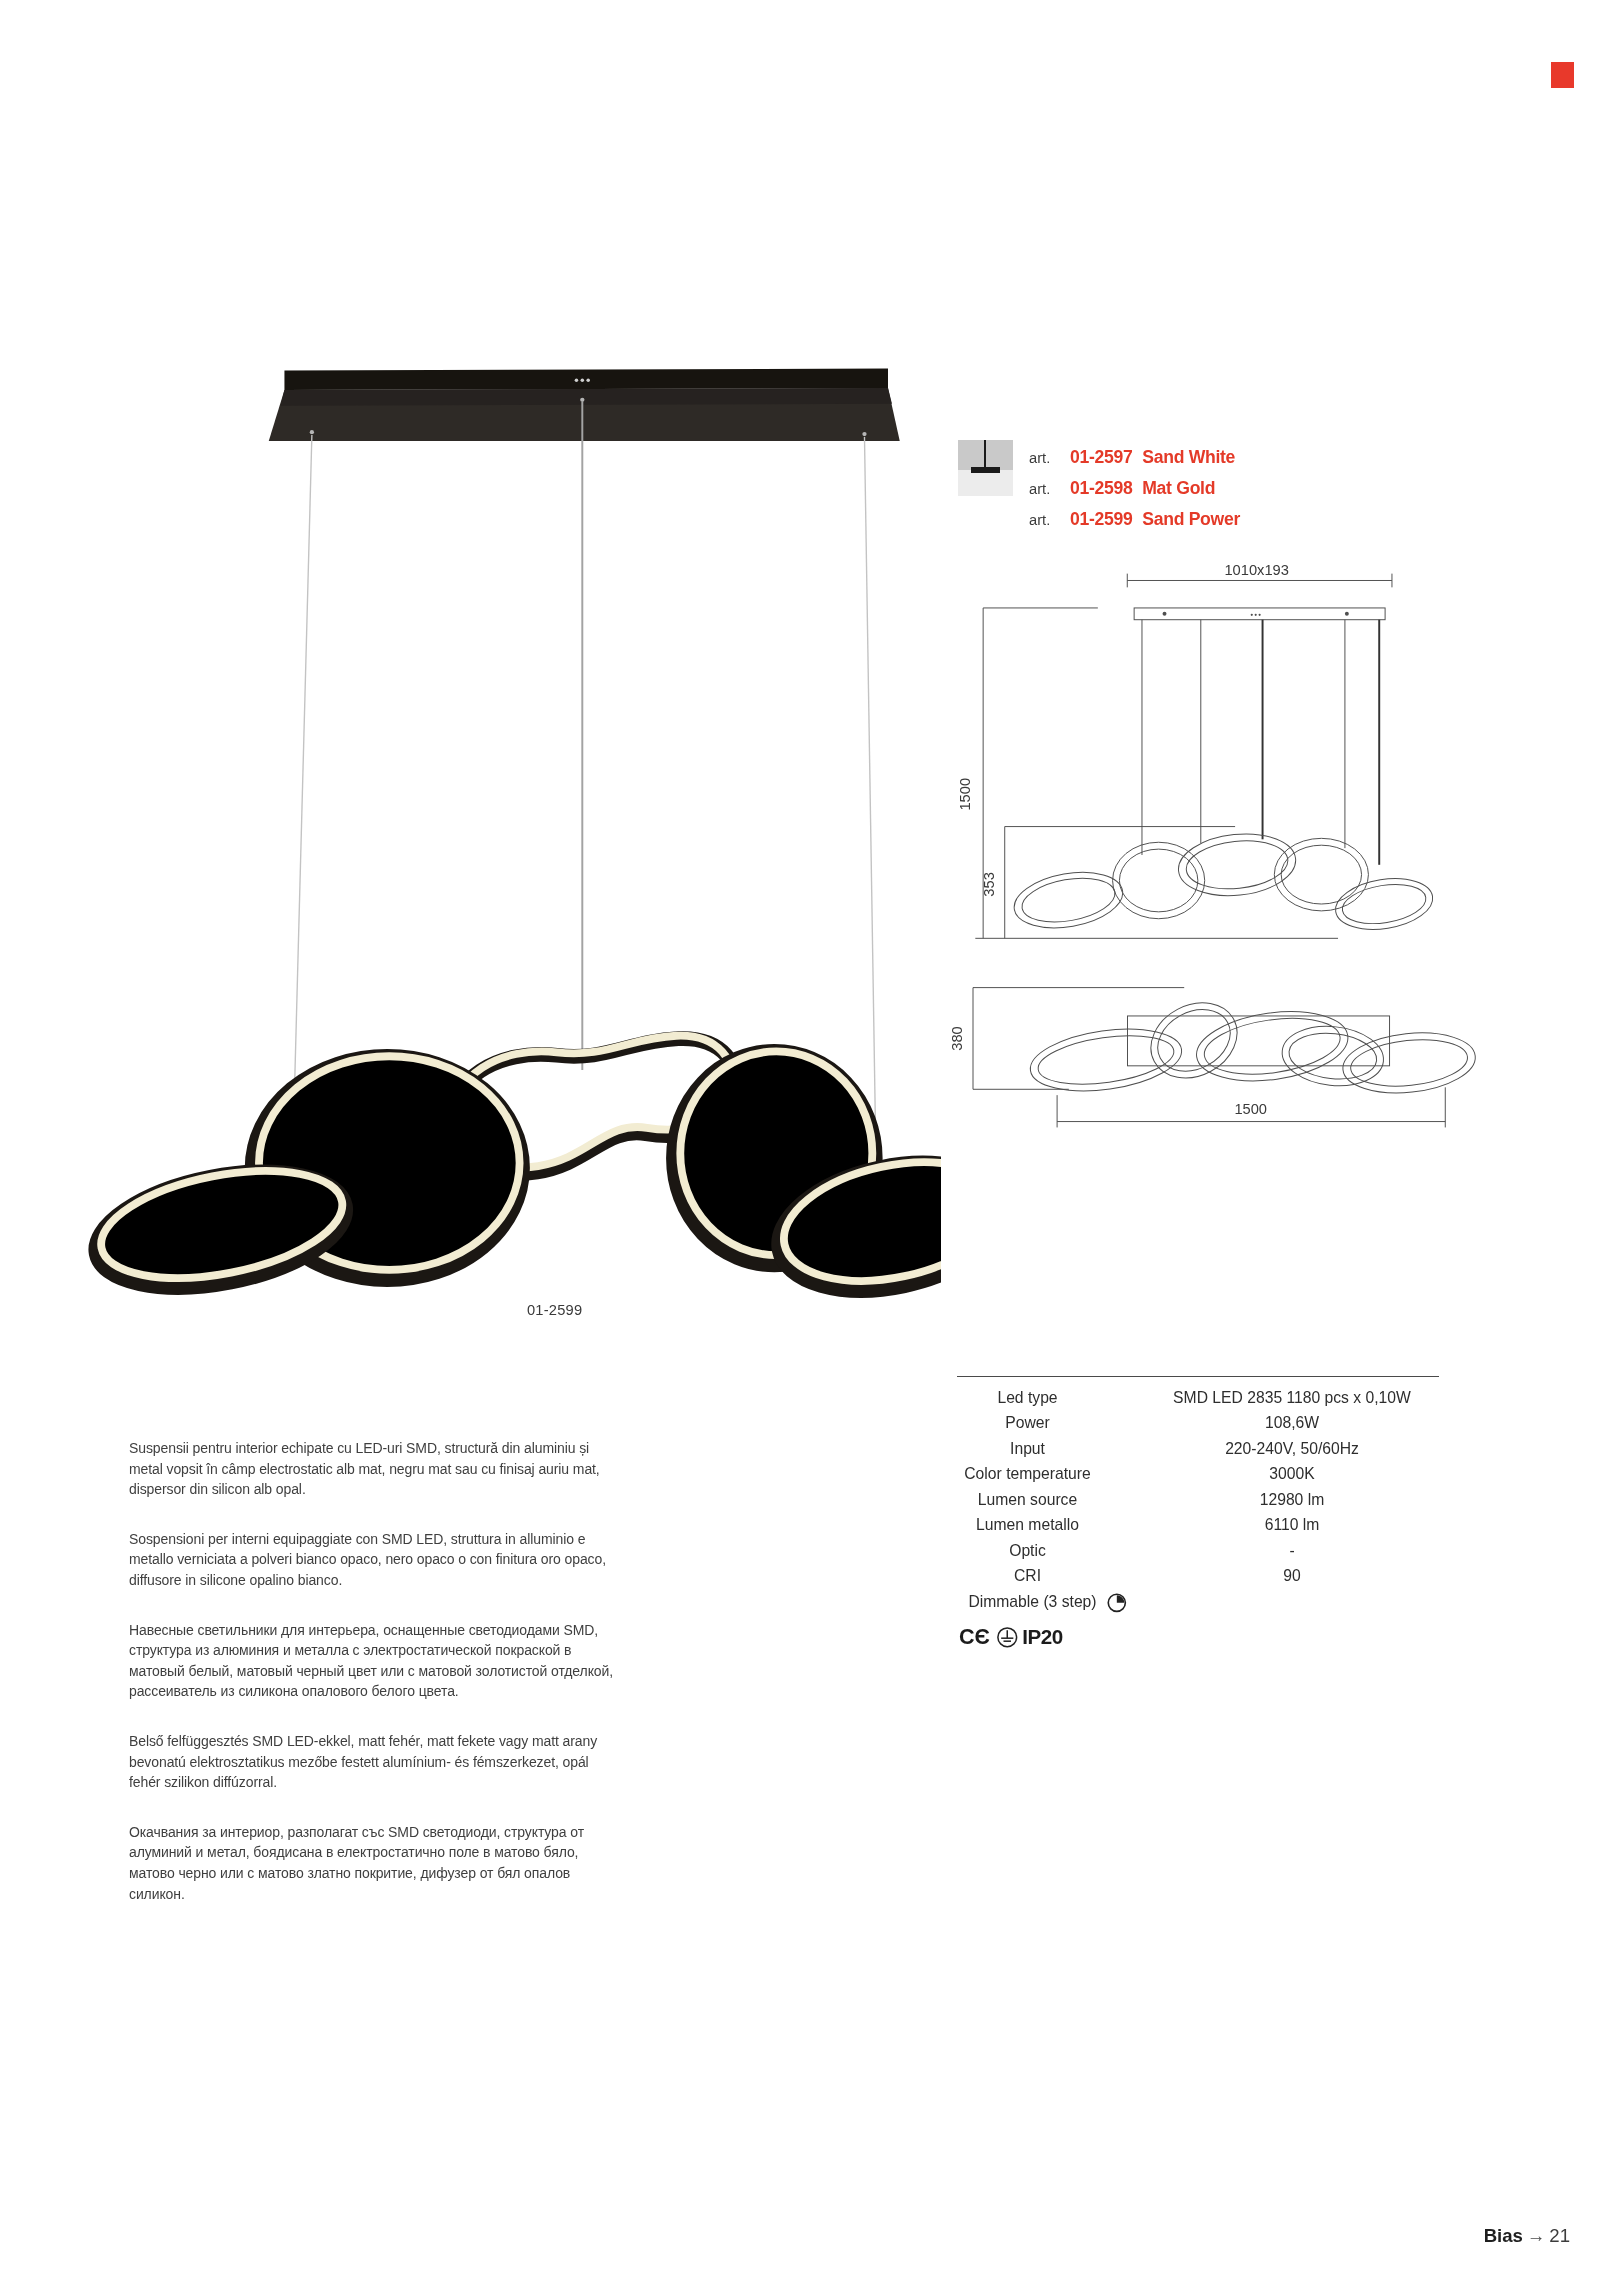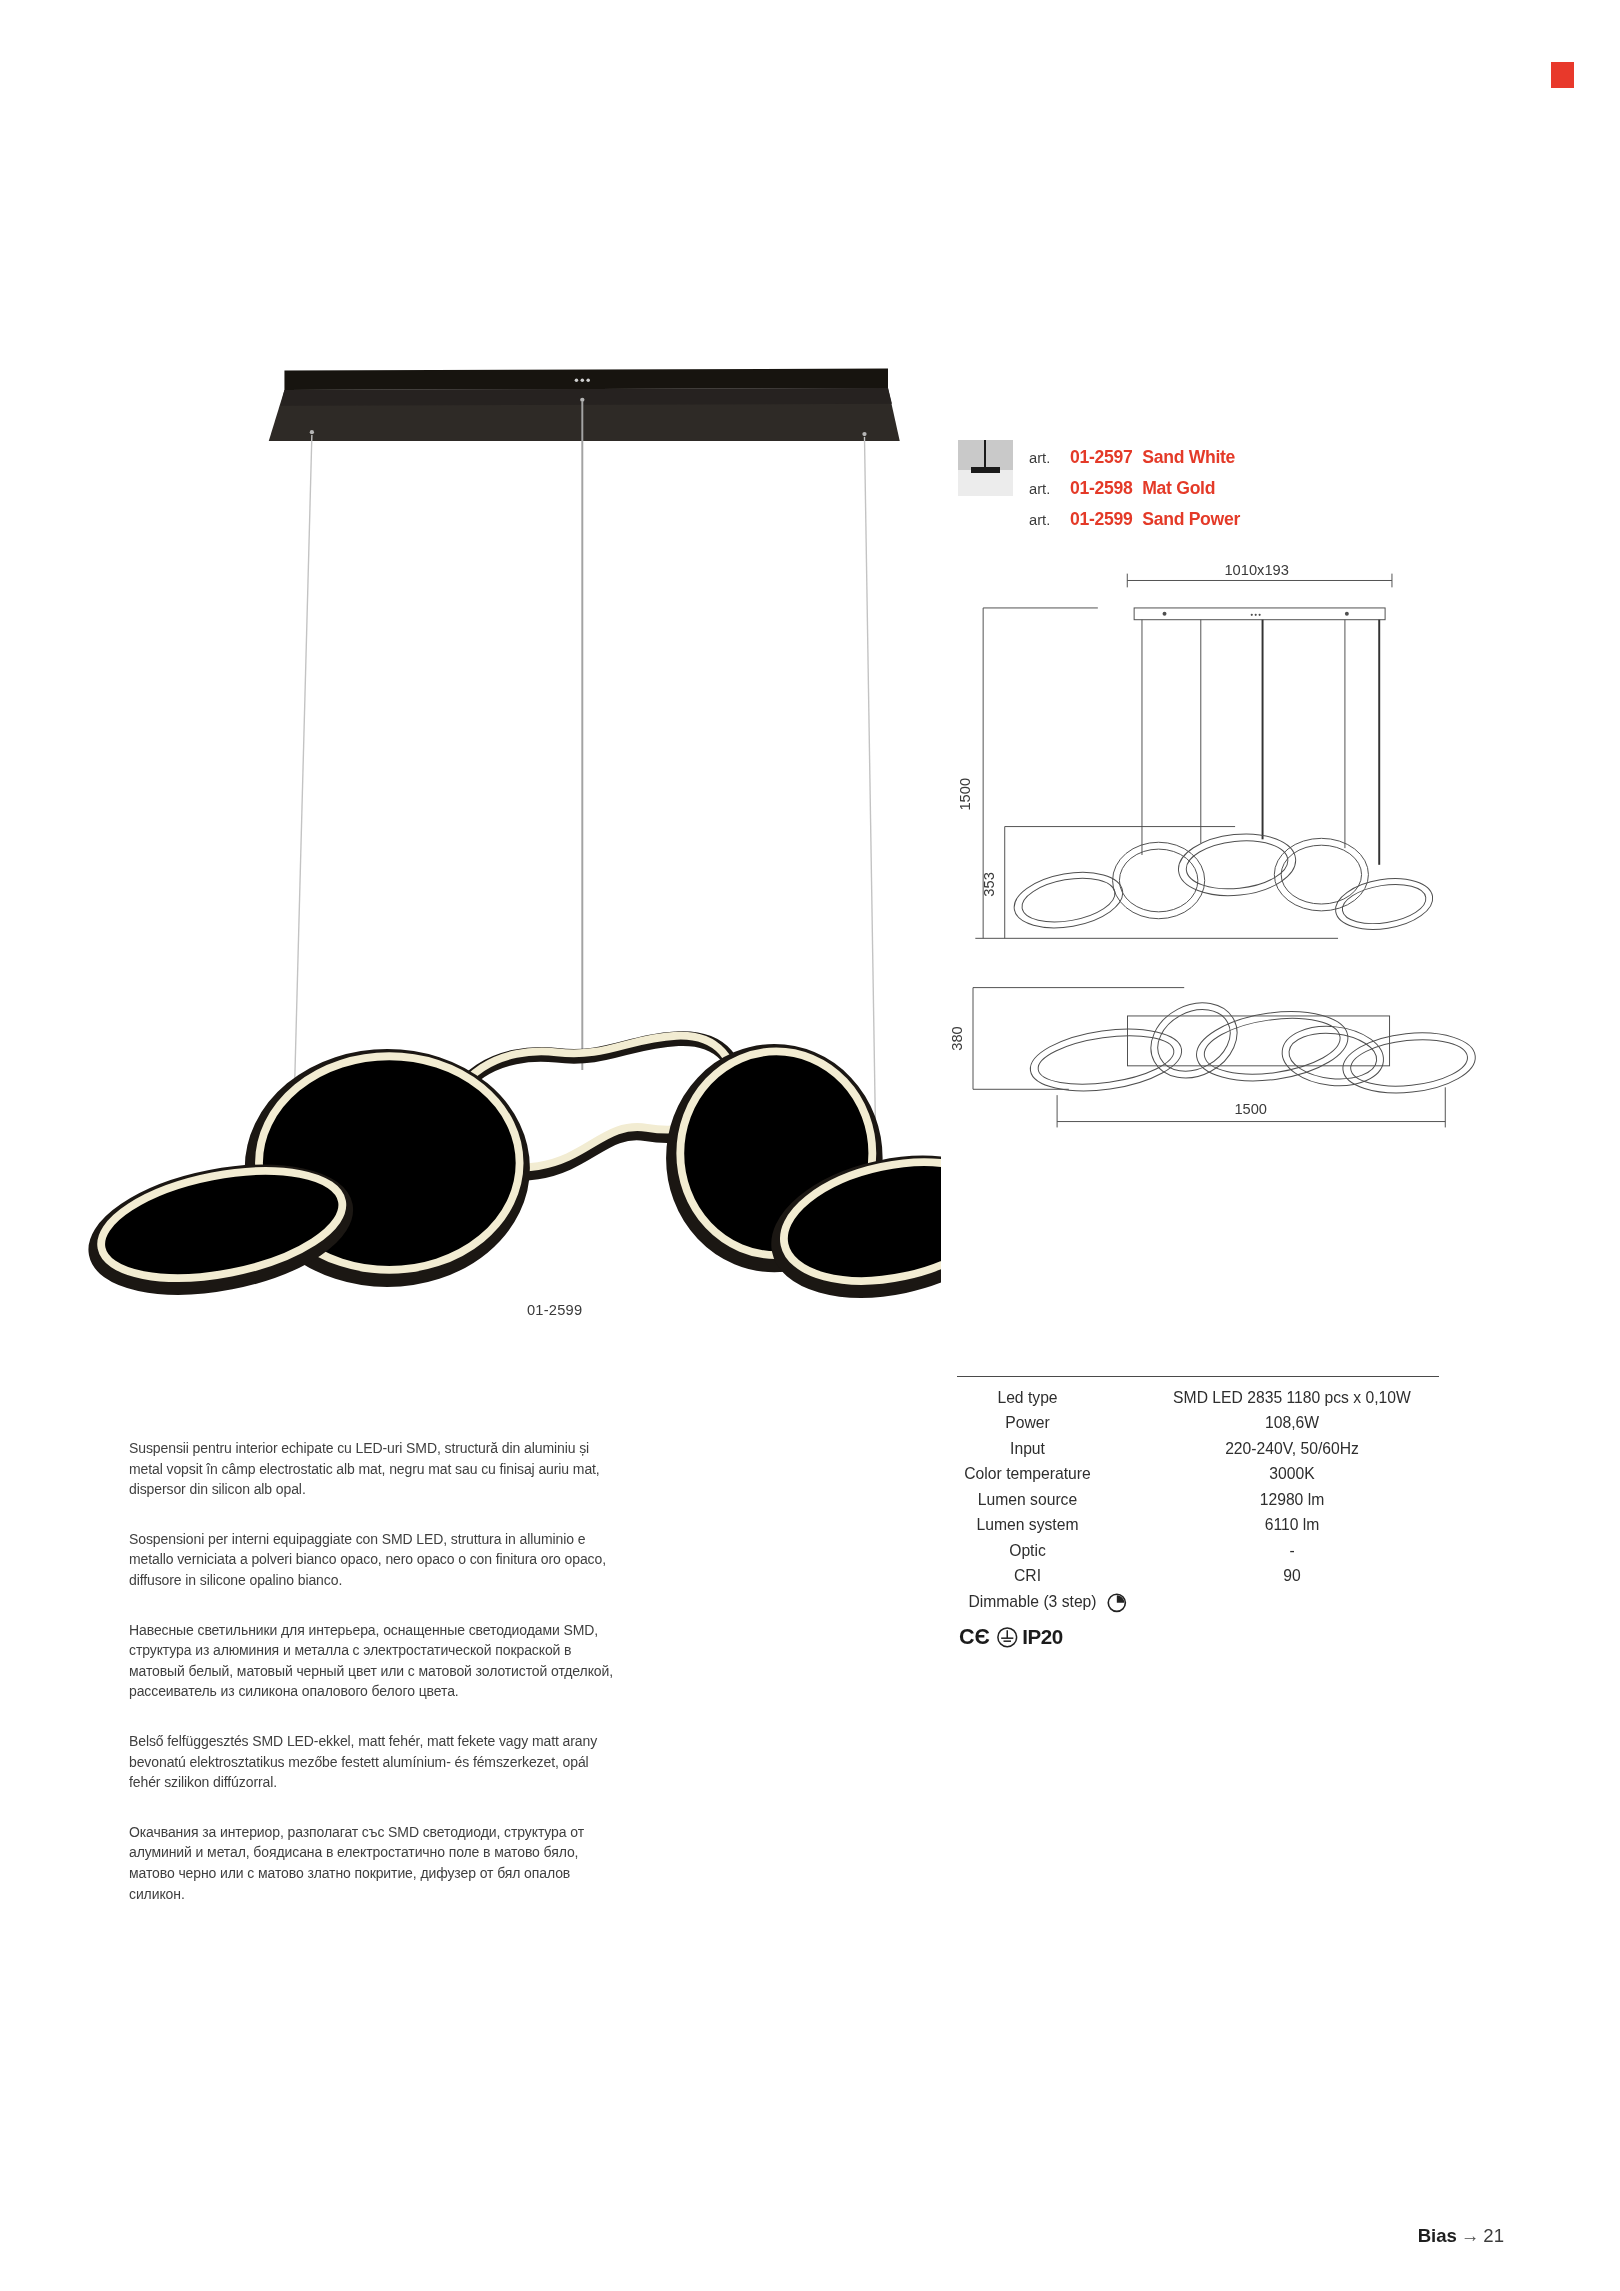--- a/index.html
+++ b/index.html
@@ -39,21 +39,21 @@
   .spec-value{flex:1;}
   .dim-row{display:flex;align-items:center;height:27.4px;}
   .cert-row{display:flex;align-items:center;margin-top:7.8px;}
   .ce-mark{font-weight:bold;font-size:21.6px;color:#1c1c1c;letter-spacing:0px;}
   .ip-mark{font-weight:bold;font-size:20.6px;color:#1c1c1c;letter-spacing:-0.5px;margin-left:3.9px;}
   .cert-icon{margin-left:5.9px;}
   
   .descriptions{left:129px;top:1438px;width:490px;}
   .descriptions p{margin:0 0 29px 0;font-size:14px;line-height:20.6px;color:#3f3f3f;letter-spacing:-0.1px;}
   
-  .footer{left:1323px;top:2225px;width:181px;text-align:right;font-size:18.6px;color:#2b2b2b;}
+  .footer{left:1389px;top:2225px;width:181px;text-align:right;font-size:18.6px;color:#2b2b2b;}
   .footer .name{font-weight:bold;color:#1f1f1f;}
   .footer .arrow{color:#4c4c4c;padding:0 3.9px;}
   .footer .pageno{color:#3c3c3c;}
 </style>
 </head>
 <body>
 
 <div class="page">
 
   <div class="abs corner-marker"></div>
@@ -221,21 +221,21 @@
     </div>
     <div class="spec-row">
       <span class="spec-label">Color temperature</span>
       <span class="spec-value">3000K</span>
     </div>
     <div class="spec-row">
       <span class="spec-label">Lumen source</span>
       <span class="spec-value">12980 lm</span>
     </div>
     <div class="spec-row">
-      <span class="spec-label">Lumen system</span>
+      <span class="spec-label">Lumen metallo</span>
       <span class="spec-value">6110 lm</span>
     </div>
     <div class="spec-row">
       <span class="spec-label">Optic</span>
       <span class="spec-value">-</span>
     </div>
     <div class="spec-row">
       <span class="spec-label">CRI</span>
       <span class="spec-value">90</span>
     </div>

